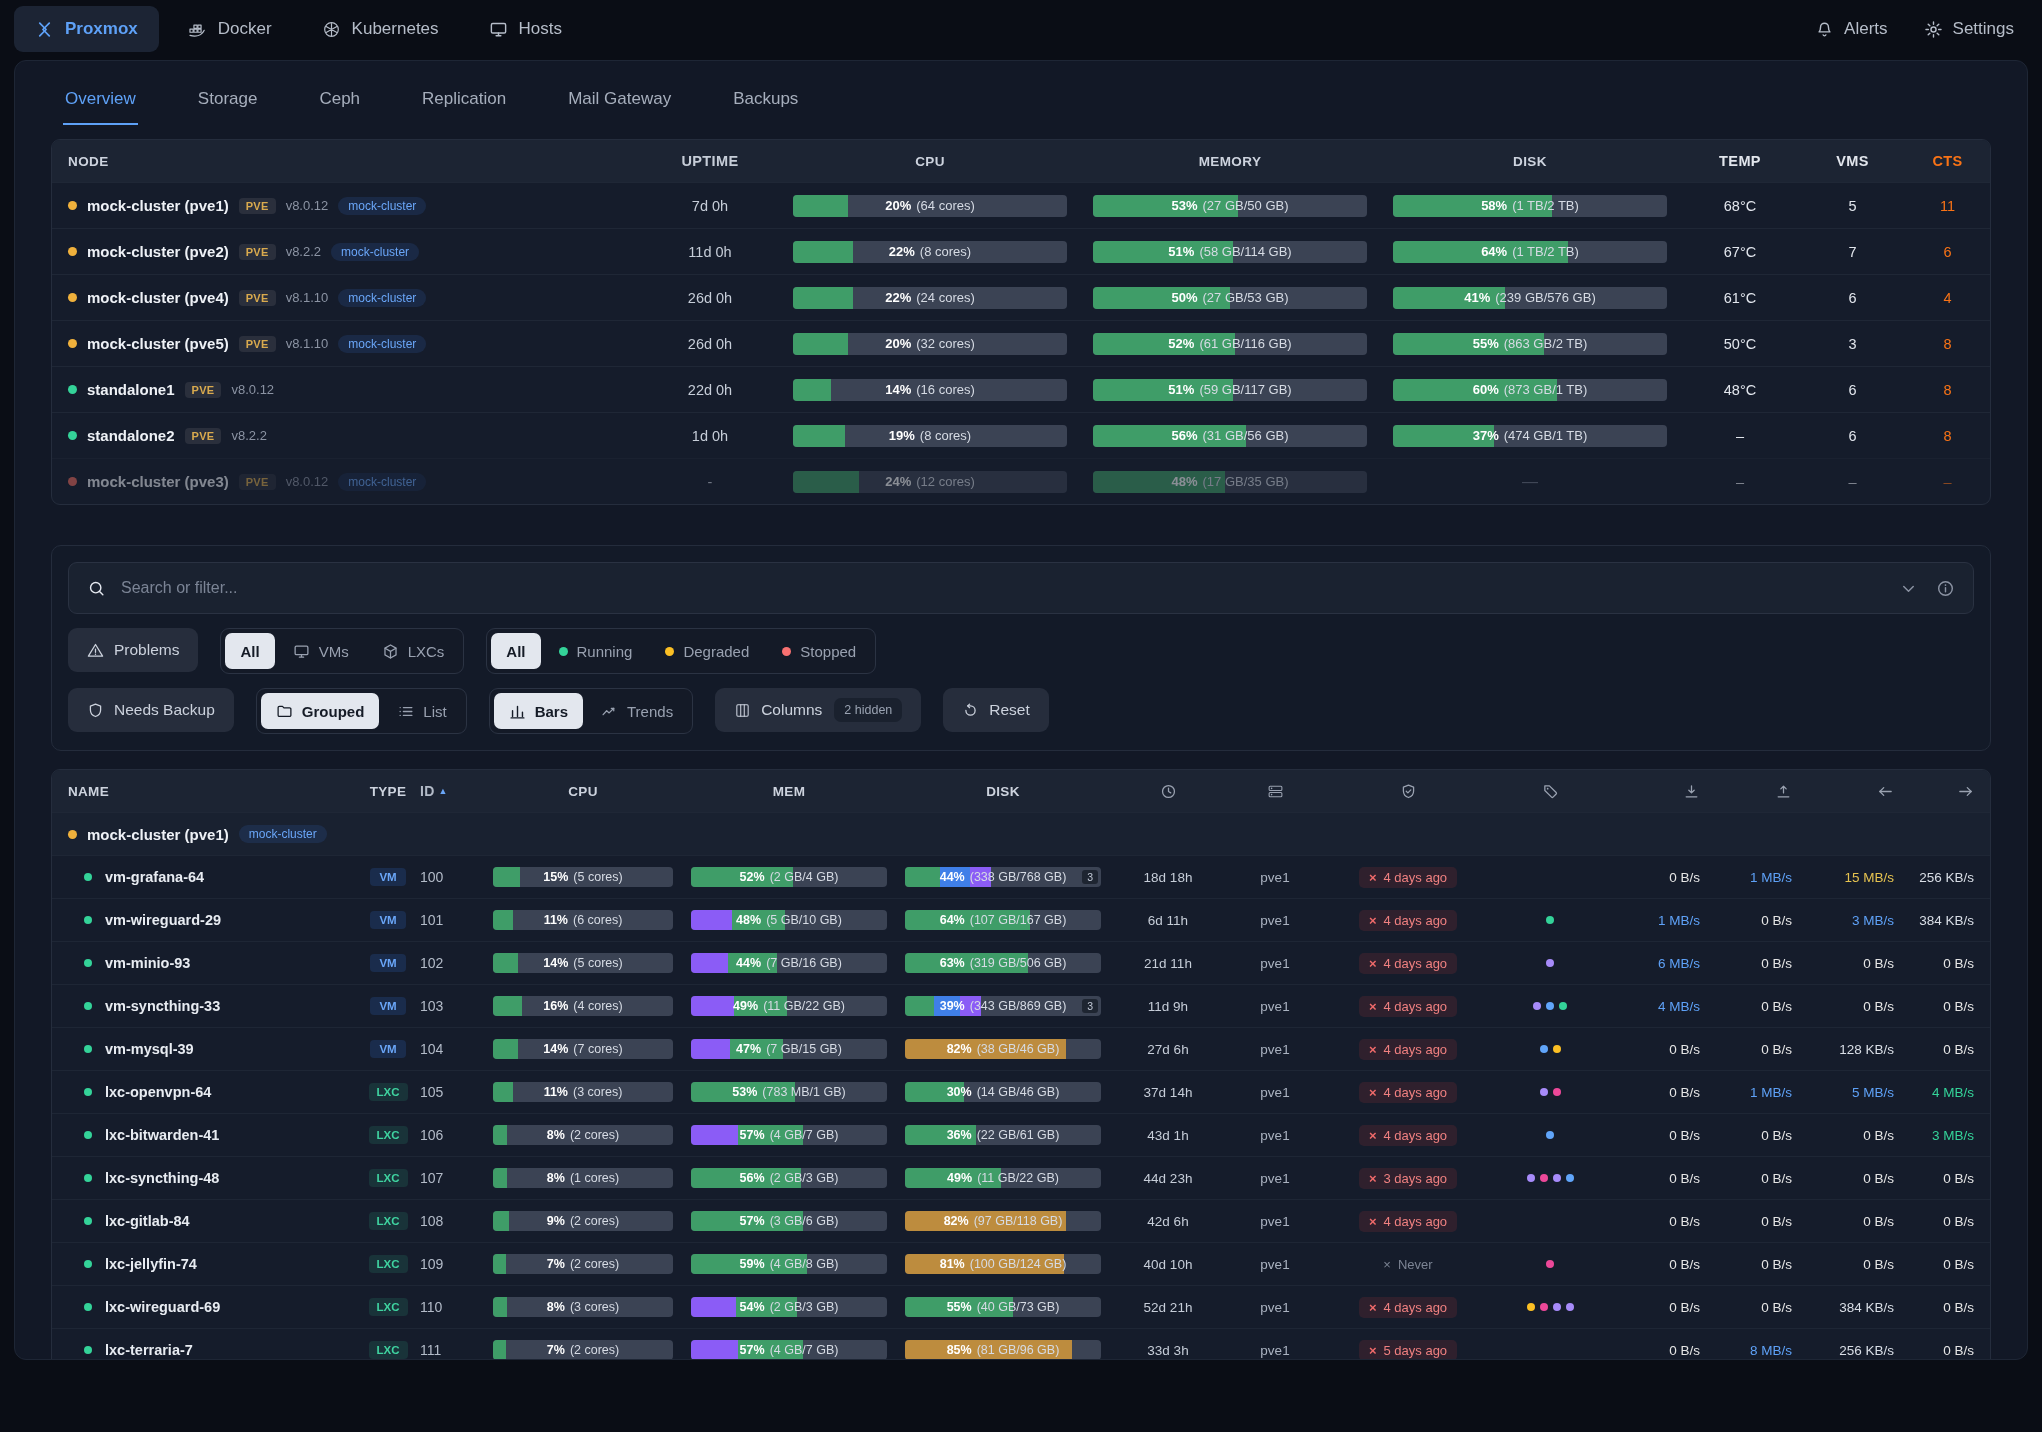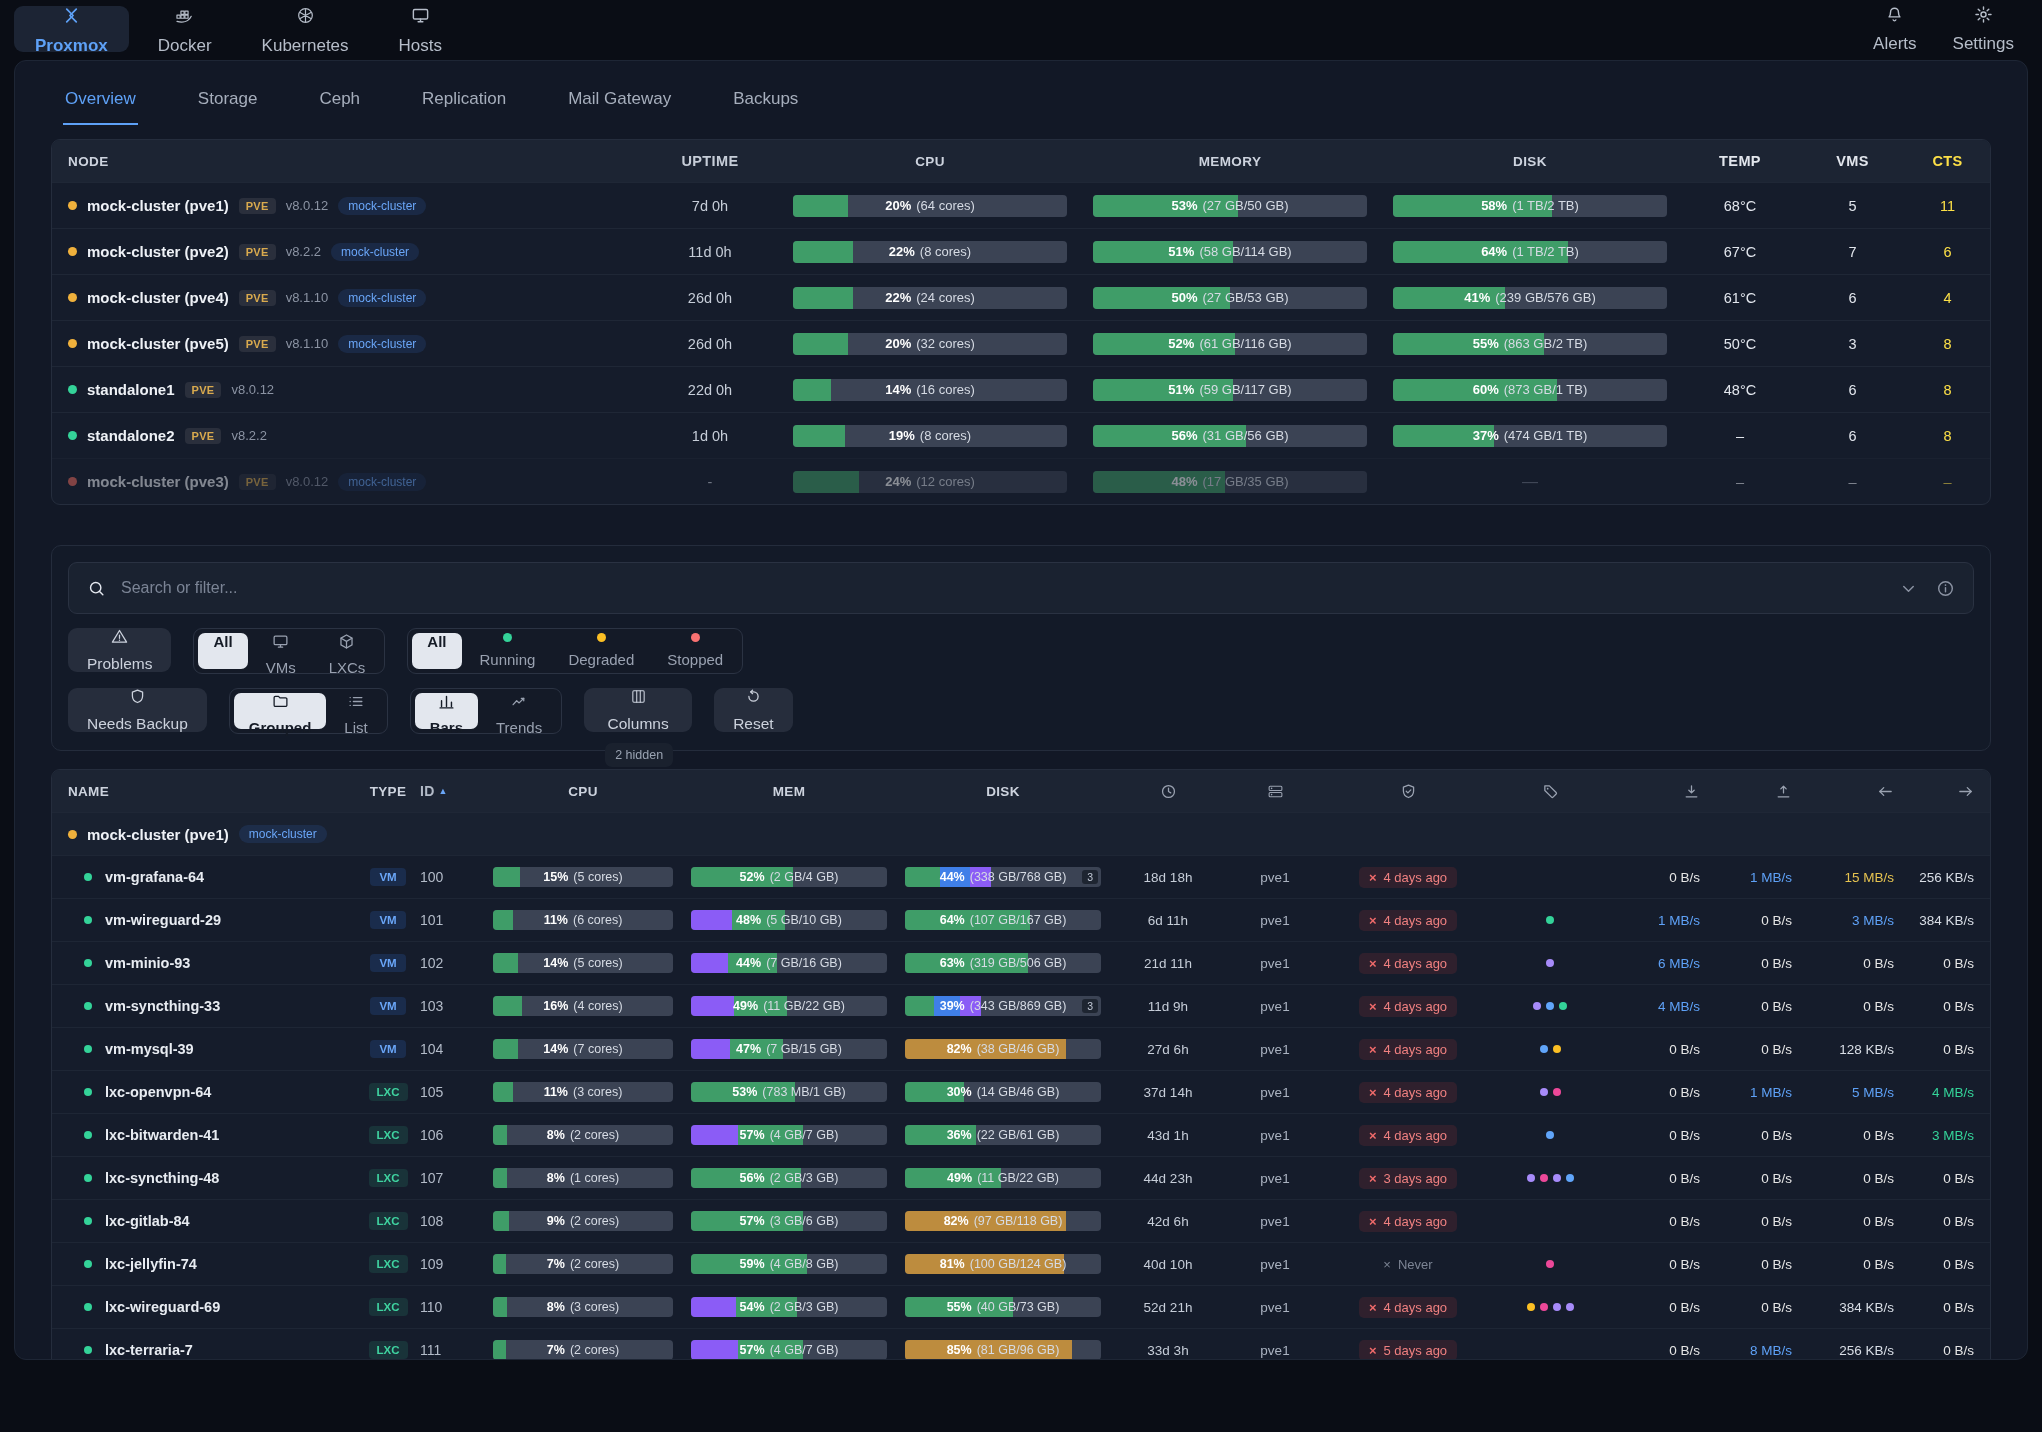--- a/index.html
+++ b/index.html
@@ -1,17 +1,17 @@
 <!DOCTYPE html>
 <html><head>
 <meta charset="utf-8">
 <style>
   html,body{margin:0;padding:0;background:#070a11;}
   .page{width:2042px;height:1432px;background:#0a0d15;font-family:"Liberation Sans",sans-serif;color:#e5e9f0;position:relative;overflow:hidden;}
-  button{font-family:inherit;cursor:pointer;flex-direction:column;}
+  button{font-family:inherit;cursor:pointer;}
 
   
   .topbar{height:84px;display:flex;align-items:center;justify-content:center;position:relative;}
   .brand{display:flex;align-items:center;gap:13px;}
   .logo{width:34px;height:34px;border:3px solid #3b82f6;border-radius:50%;position:relative;background:#0c1320;box-sizing:border-box;}
   .logo::after{content:"";position:absolute;inset:0;margin:auto;width:13px;height:13px;border-radius:50%;background:#60a5fa;}
   .brand-name{font-size:27px;font-weight:bold;color:#f4f6f9;letter-spacing:.2px;}
   .rc-badge{background:#ed7d2f;color:#fff;font-weight:bold;font-size:14px;padding:4px 9px;border-radius:7px;}
   .top-actions{position:absolute;right:22px;top:24px;display:flex;gap:10px;}
   .icon-btn{width:40px;height:34px;background:#1f2633;border:1px solid #2c3444;border-radius:9px;display:flex;align-items:center;justify-content:center;color:#aab2c0;}
@@ -53,21 +53,21 @@
   .thead{display:flex;align-items:center;height:42px;background:#1c2433;font-size:13.5px;font-weight:bold;color:#cdd3de;letter-spacing:.4px;}
   .nrow{display:flex;align-items:center;height:45px;border-top:1px solid #1f2736;}
   .nrow.offline{opacity:.5;}
   .c-node{flex:1;display:flex;align-items:center;gap:10px;padding-left:16px;min-width:0;}
   .thead .c-node{display:block;padding-left:16px;}
   .c-uptime{width:140px;text-align:center;color:#c6cdd8;font-size:14.5px;box-sizing:border-box;}
   .c-cpu,.c-mem,.c-disk{width:300px;padding:0 13px;box-sizing:border-box;}
   .thead .c-cpu,.thead .c-mem,.thead .c-disk{text-align:center;}
   .c-temp{width:120px;text-align:center;font-size:14.5px;color:#e2e6ed;}
   .c-vms{width:105px;text-align:center;font-size:14.5px;color:#e2e6ed;}
-  .c-cts{width:85px;text-align:center;font-size:14.5px;color:#fde047;}
+  .c-cts{width:85px;text-align:center;font-size:14.5px;color:#f97316;}
   .nname{font-weight:bold;color:#eef1f6;font-size:15px;white-space:nowrap;}
   .pve-badge{font-size:11px;font-weight:bold;color:#d9aa4e;background:#2a2f3c;padding:2px 7px;border-radius:4px;letter-spacing:.3px;}
   .ver{font-size:13px;color:#8b93a3;}
   .cl-badge{font-size:12px;color:#6aa6f8;background:rgba(59,130,246,.13);padding:2px 10px;border-radius:10px;white-space:nowrap;}
 
   
   .sf-wrap{margin-top:40px;border:1px solid #242c3c;border-radius:10px;padding:16px;display:flex;flex-direction:column;gap:14px;background:#131a28;}
   .search{height:50px;background:#1a2230;border:1px solid #2a3242;border-radius:9px;display:flex;align-items:center;padding:0 18px;gap:13px;}
   .search-input{flex:1;background:transparent;border:none;outline:none;color:#e5e9f0;font-size:16px;}
   .search-input::placeholder{color:#7b8495;}

